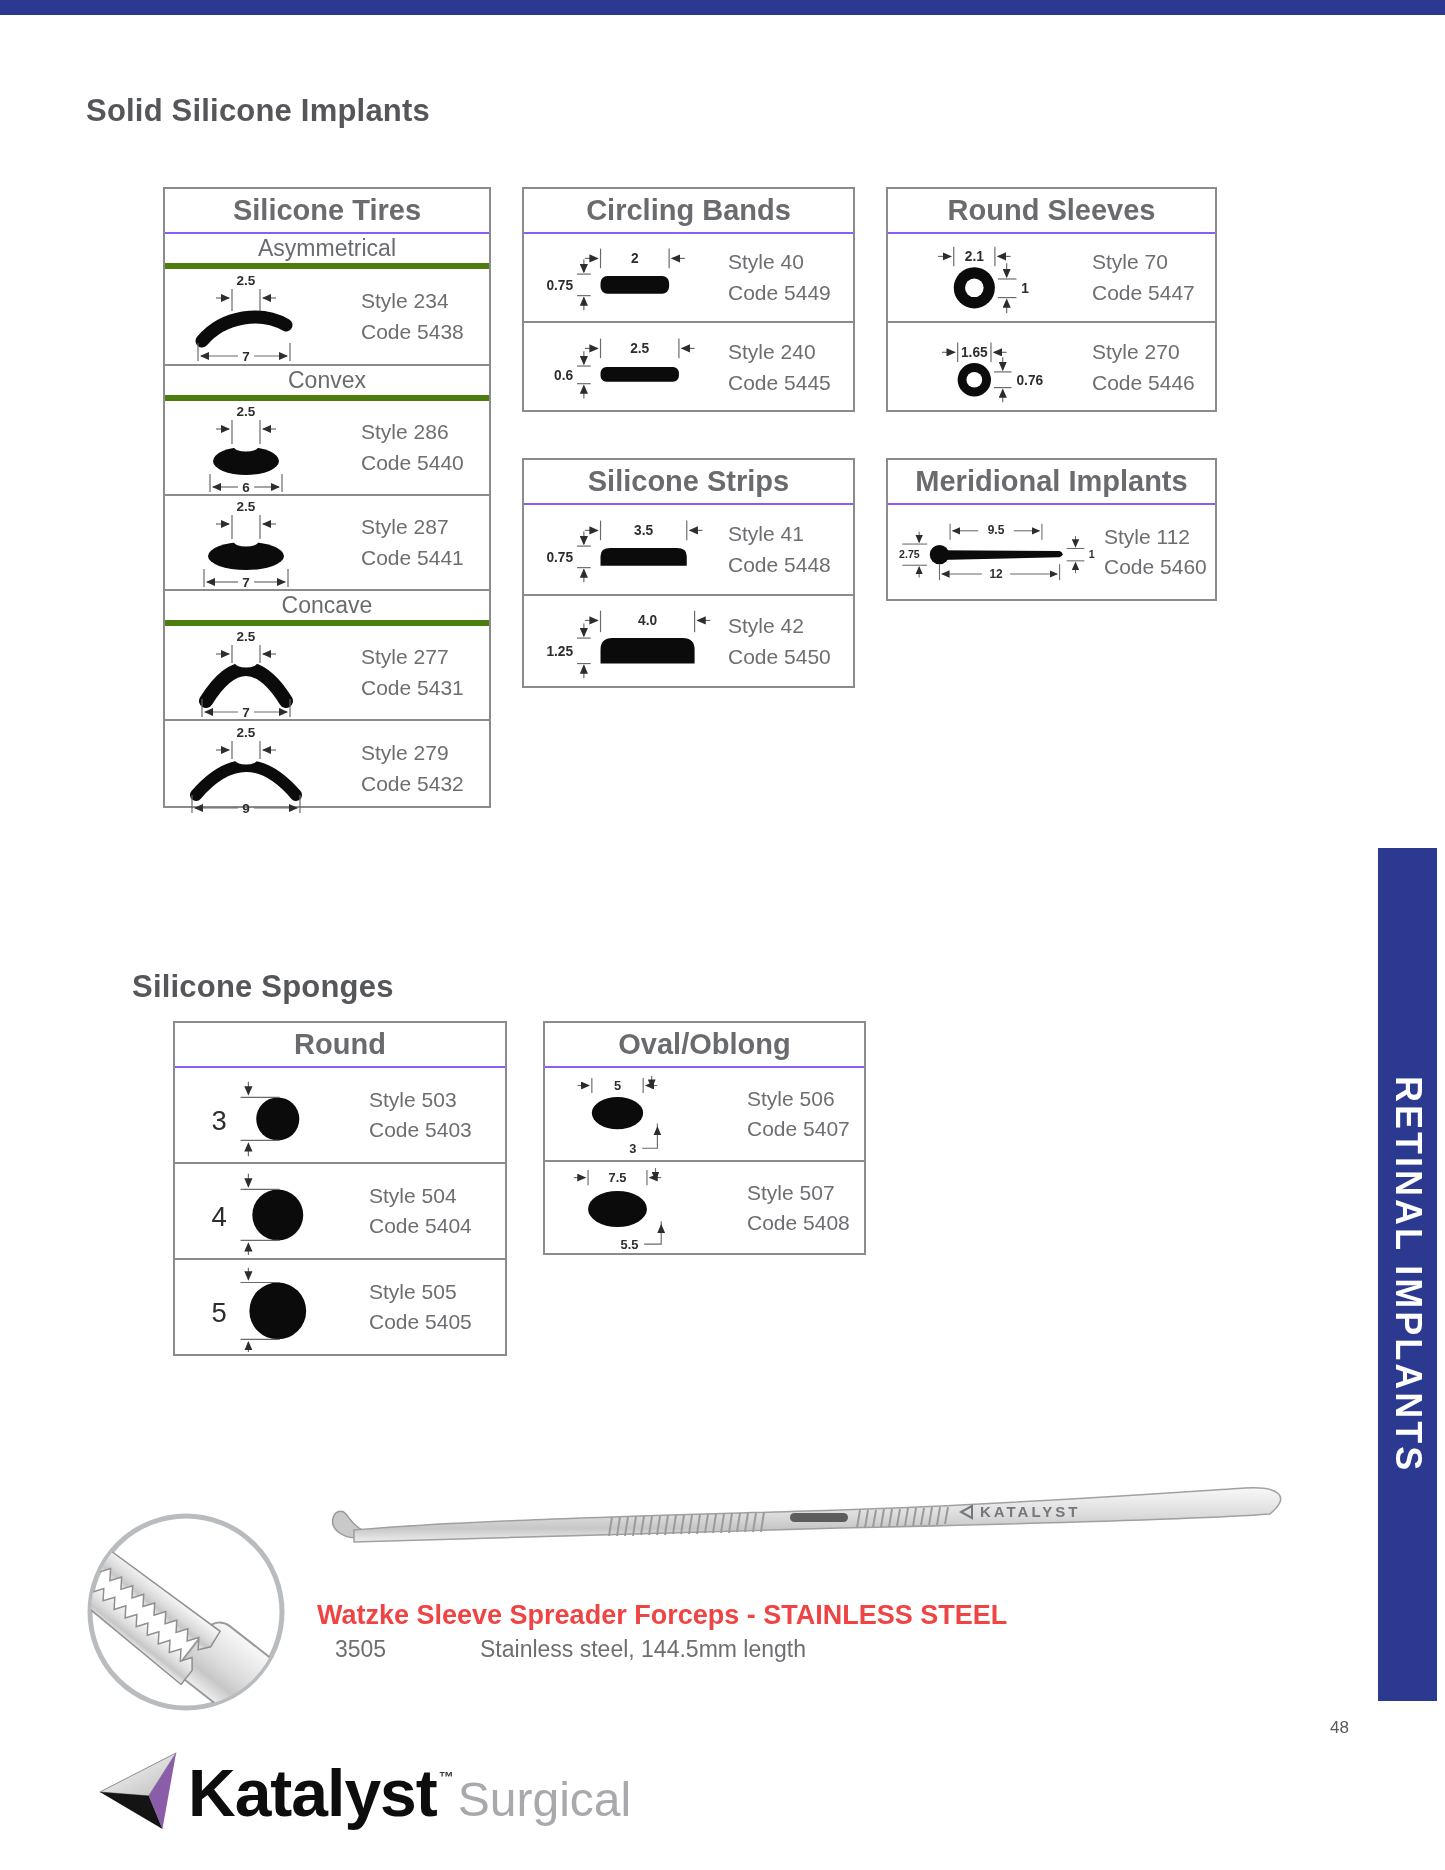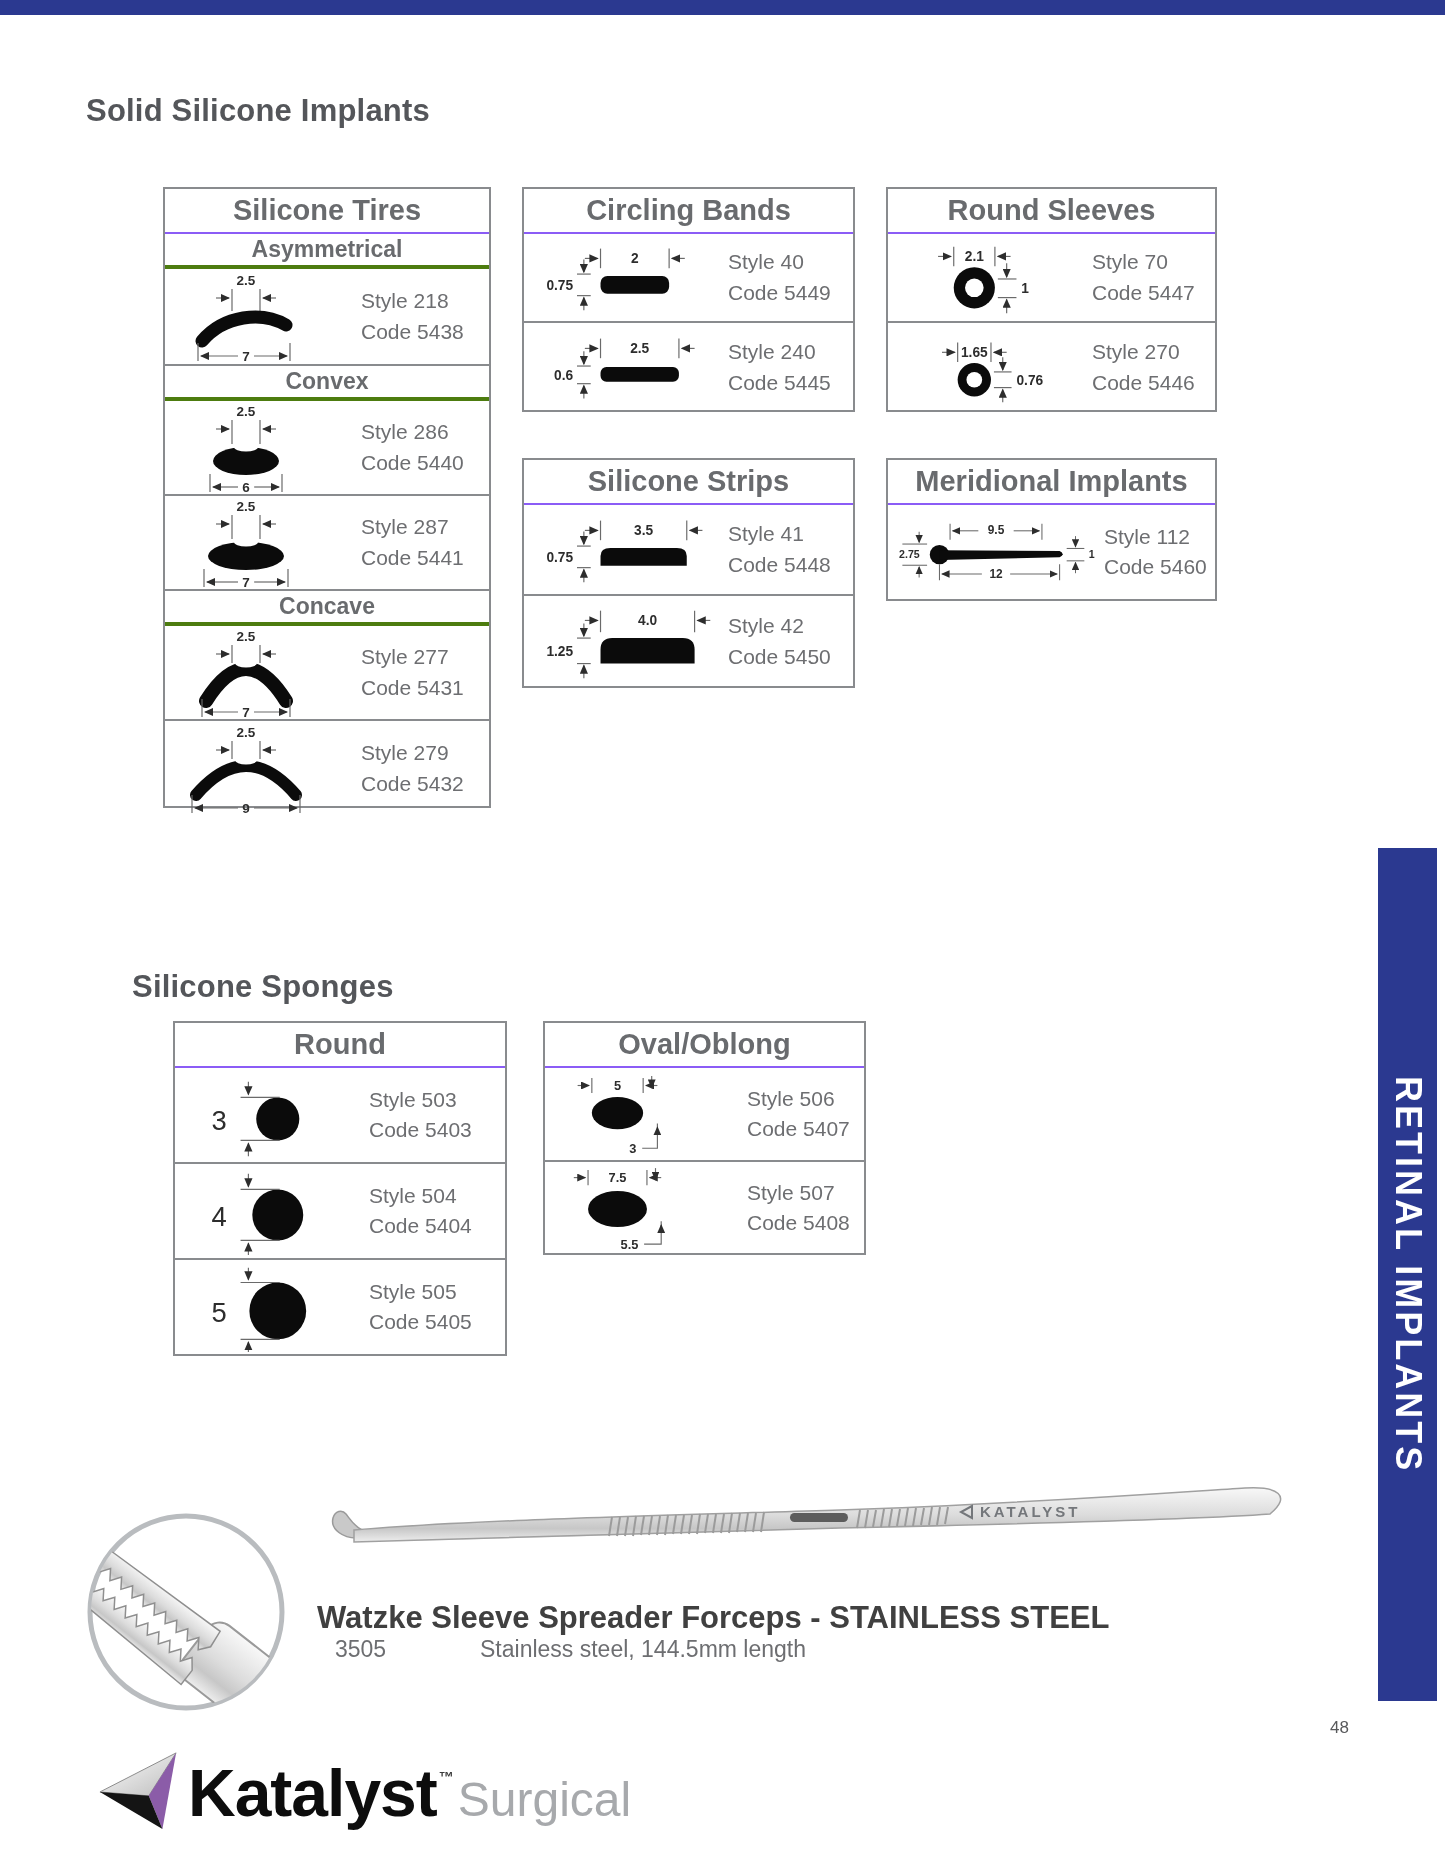--- a/index.html
+++ b/index.html
@@ -4,35 +4,35 @@
 <style>
   html,body{margin:0;padding:0;background:#fff;}
   .page{position:relative;width:1445px;height:1870px;background:#fff;overflow:hidden;
         font-family:"Liberation Sans","DejaVu Sans",sans-serif;}
   .topbar{position:absolute;left:0;top:0;width:1445px;height:15px;background:#2b3990;}
   .h1{position:absolute;font-size:31px;font-weight:bold;color:#54565a;letter-spacing:.2px;}
   .box{position:absolute;border:2px solid #898b8e;background:#fff;display:flex;flex-direction:column;box-sizing:border-box;}
   .box .title{flex:none;display:flex;align-items:center;justify-content:center;
       font-size:29px;font-weight:bold;color:#696b6e;border-bottom:2px solid #8b5cf6;box-sizing:border-box;}
   .box .sub{flex:none;display:flex;align-items:center;justify-content:center;
-      font-size:23px;font-weight:bold;color:#696b6e;border-bottom:4px solid #4d7c0f;box-sizing:border-box;}
+      font-size:23px;font-weight:normal;color:#696b6e;border-bottom:6px solid #4d7c0f;box-sizing:border-box;}
   .box .row{flex:none;display:flex;align-items:center;border-bottom:2px solid #898b8e;box-sizing:border-box;}
   .box .row.last{border-bottom:none;}
   .codes{font-size:21px;color:#6d6e71;line-height:1.45;}
   .codes div{white-space:nowrap;}
   .diag{flex:none;}
   .tick{stroke:#6a6a6a;stroke-width:1.2;fill:none;}
   .dim{font-size:13.5px;font-weight:bold;fill:#2d2d2d;font-family:inherit;}
   .dimL{font-size:14px;font-weight:bold;fill:#2d2d2d;font-family:inherit;}
   .shape{fill:#0b0b0b;}
   .shapeS{fill:none;stroke:#0b0b0b;stroke-linecap:round;}
   .sidetab{position:absolute;left:1378px;top:848px;width:59px;height:853px;background:#2b3990;
       display:flex;align-items:center;justify-content:center;}
   .sidetab span{writing-mode:vertical-rl;color:#fff;font-size:36px;font-weight:bold;letter-spacing:3px;white-space:nowrap;}
-  .cap1{position:absolute;left:317px;top:1600px;font-size:31px;font-weight:bold;color:#404040;}
+  .cap1{position:absolute;left:317px;top:1600px;font-size:27px;font-weight:bold;color:#ef4444;}
   .cap2{position:absolute;font-size:23px;color:#6d6e71;}
   .pagenum{position:absolute;left:1330px;top:1718px;font-size:17px;color:#58595b;text-align:center;}
   .brandrow{position:absolute;left:98px;top:1736px;display:flex;align-items:baseline;}
   .brandname{font-size:66px;font-weight:bold;color:#0d0d0d;letter-spacing:-1px;line-height:1;}
   .brandtm{font-size:15px;color:#3a3a3a;vertical-align:super;position:relative;top:-34px;left:2px;font-weight:bold;}
   .brandsuffix{font-size:48px;color:#a7a9ac;margin-left:6px;line-height:1;}
 </style>
 </head>
 <body>
 
@@ -68,21 +68,21 @@
         <line class="tick" x1="32" y1="27" x2="45" y2="27" marker-end="url(#ar)"></line>
           <line class="tick" x1="92" y1="27" x2="79" y2="27" marker-end="url(#ar)"></line>
         <path class="shapeS" d="M18,70 C40,44 78,40 102,54" stroke-width="13"></path>
         <line class="tick" x1="14" y1="72" x2="14" y2="90"></line>
           <line class="tick" x1="106" y1="72" x2="106" y2="90"></line>
         <line class="tick" x1="54" y1="85" x2="17" y2="85" marker-end="url(#ar)"></line>
           <line class="tick" x1="70" y1="85" x2="103" y2="85" marker-end="url(#ar)"></line>
         <text class="dim" x="62" y="90" text-anchor="middle">7</text>
       </svg>
       <div class="codes" style="margin-left:22px;">
-        <div>Style 218</div>
+        <div>Style 234</div>
         <div>Code 5438</div>
       </div>
     </div>
 
     <div class="sub" style="height:35px;">Convex</div>
 
     <div class="row" style="height:95px;">
       <svg class="diag" width="160" height="92" viewBox="0 0 150 92" style="margin-left:14px;">
         <text class="dim" x="62" y="14" text-anchor="middle">2.5</text>
         <line class="tick" x1="48" y1="18" x2="48" y2="42"></line>

